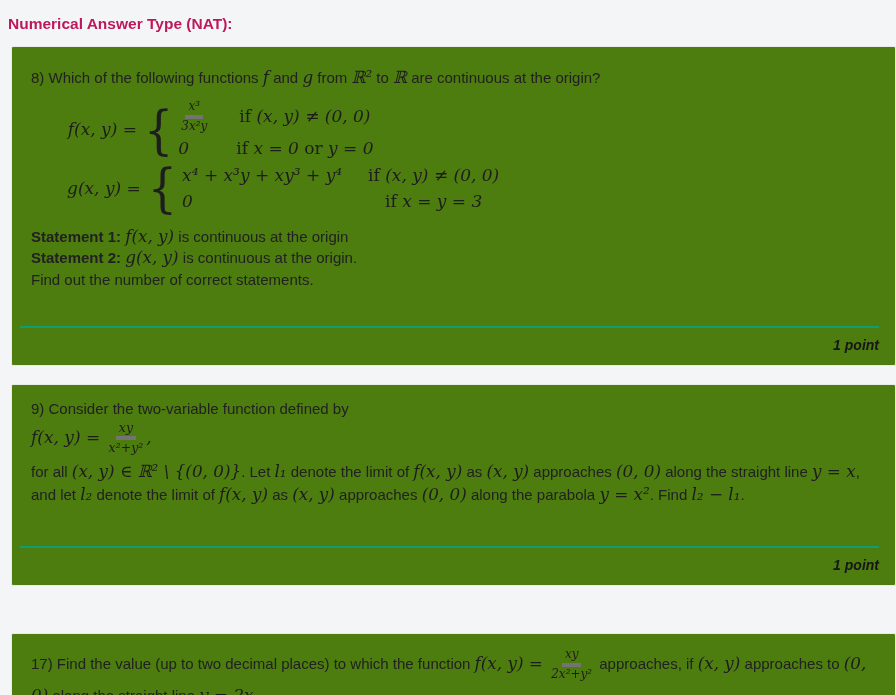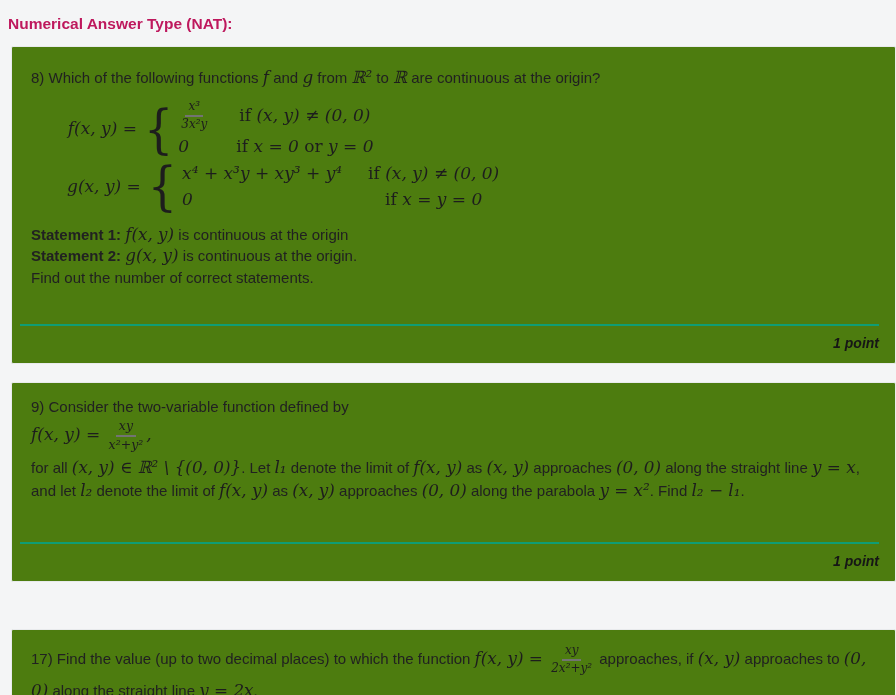--- a/index.html
+++ b/index.html
@@ -68,21 +68,21 @@
   .cases .cond { white-space:nowrap; }
   .cases .expr, .cases .cond { line-height:22px; }
 
   
   .frac {
     display:inline-flex; flex-direction:column; align-items:center;
     vertical-align:middle; line-height:1.15; margin:0 3px;
     font-family:"DejaVu Serif","Liberation Serif",serif; font-style:italic;
     color:#1d1d1d;
   }
-  .frac .num { border-bottom:2px solid #737373; padding:0 3px 1px; }
+  .frac .num { border-bottom:4px solid #737373; padding:0 3px 1px; }
   .frac .den { padding-top:1px; }
   .cases .frac { font-size:12px; }
   .q-formula .frac { font-size:12.5px; }
   .q10-body .frac { font-size:12px; }
 
   
   .answer-line {
     margin:36px 0 0 -11px; height:0;
     border-bottom:2px solid var(--accent);
     cursor:text;
@@ -119,21 +119,21 @@
         </div>
       </div>
 
       <div class="piecewise">
         <span class="lhs"><span class="run-m">g(x, y) =</span></span>
         <span class="brace">{</span>
         <div class="cases">
           <span class="expr"><span class="run-m">x⁴ + x³y + xy³ + y⁴</span></span>
           <span class="cond"><span class="run-r">if </span><span class="run-m">(x, y) ≠ (0, 0)</span></span>
           <span class="expr"><span class="run-m">0</span></span>
-          <span class="cond"><span class="run-r">if </span><span class="run-m">x = y = 0</span></span>
+          <span class="cond"><span class="run-r">if </span><span class="run-m">x = y = 3</span></span>
         </div>
       </div>
 
     </div>
 
     <p class="q-line"><span class="run-b">Statement 1: </span><span class="run-m">f(x, y)</span><span class="run-x"> is continuous at the origin</span></p>
     <p class="q-line"><span class="run-b">Statement 2: </span><span class="run-m">g(x, y)</span><span class="run-x"> is continuous at the origin.</span></p>
     <p class="q-line"><span class="run-x">Find out the number of correct statements.</span></p>
 
     <div class="answer-line"></div>

